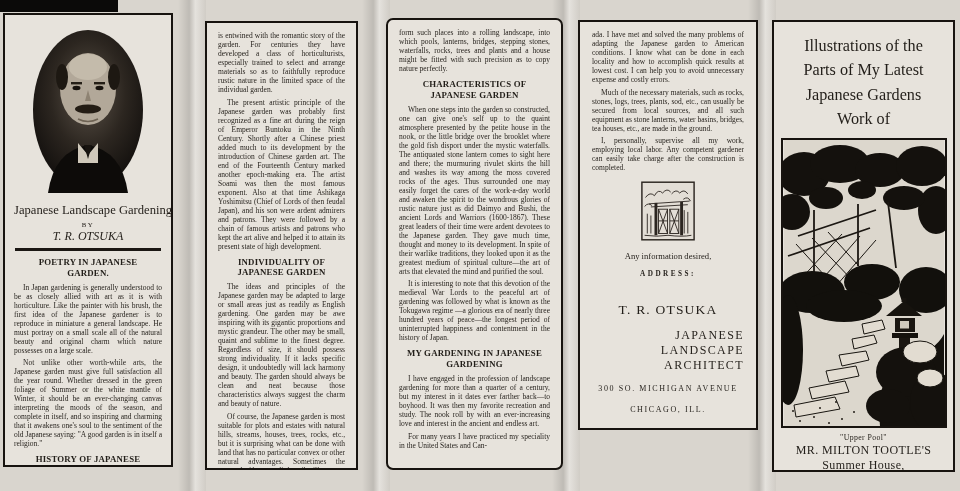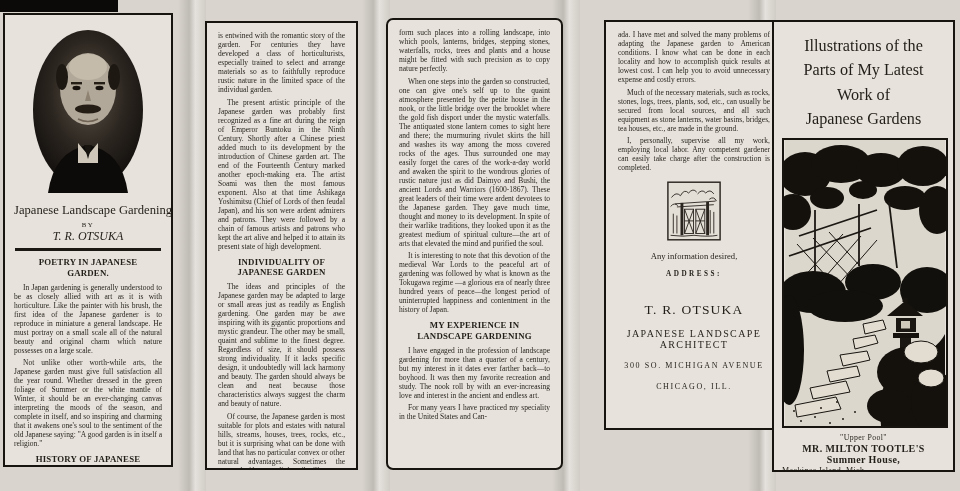--- a/index.html
+++ b/index.html
@@ -13,50 +13,50 @@
   .fold { position:absolute; top:0; bottom:0; width:28px; pointer-events:none;
     background:linear-gradient(90deg, rgba(0,0,0,0) 0%, rgba(0,0,0,0.12) 40%, rgba(255,255,255,0.30) 62%, rgba(0,0,0,0.04) 100%); }
 
   .panel {
     position:absolute; box-sizing:border-box; overflow:hidden;
     background:#e7e3dc; border:2px solid #17130f;
   }
   #p1 { left:3px;   top:13px; width:170px; height:454px; padding:4px 9px; }
   #p2 { left:205px; top:21px; width:153px; height:449px; padding:8px 11px; }
   #p3 { left:386px; top:18px; width:177px; height:452px; padding:8px 11px;border-radius:7px; }
-  #p4 { left:604px; top:20px; width:180px; height:410px; padding:8px 12px; }
-  #p5 { left:772px; top:20px; width:183px; height:452px; padding:8px 8px; }
+  #p4 { left:578px; top:20px; width:180px; height:410px; padding:8px 12px; }
+  #p5 { left:772px; top:20px; width:183px; height:452px; padding:8px 1px; }
 
   .p { font-size:7.5px; line-height:1.2; text-align:justify; margin:0 0 3.5px; text-indent:9px; }
   .cont { text-indent:0; }
   .h { font-weight:bold; text-align:center; font-size:8.8px; line-height:1.25;
        margin:6px 3px 4px; letter-spacing:0.2px; }
 
   
   .portrait { display:block; width:116px; height:166px; margin:8px auto 10px; }
   .p1-title { text-align:center; font-size:12.6px; margin:0 0 3px; white-space:nowrap; }
   .p1-by { text-align:center; font-size:6.8px; letter-spacing:1.5px; margin:0 0 1px; }
   .p1-author { text-align:center; font-style:italic; font-size:12px; margin:0 0 4px; }
   .rule { height:3px; background:#1b1713; margin:0 1px 5px; }
 
   
   .cut { display:block; width:54px; height:60px; margin:9px auto 10px; }
   .addr { text-align:center; }
   .addr-info  { font-size:8.6px; margin:6px 0 9px; }
   .addr-label { font-size:7.2px; font-weight:bold; letter-spacing:2.5px; margin:0 0 24px; }
   .addr-name  { font-size:13.5px; letter-spacing:1.2px; margin:0 0 10px; }
-  .addr-role  { font-size:10px; letter-spacing:1.4px; margin:0 0 10px; }
+  .addr-role  { font-size:12px; letter-spacing:1.4px; margin:0 0 10px;text-align:right; }
   .addr-street{ font-size:8px;  letter-spacing:1.6px; margin:11px 0 9px; }
   .addr-city  { font-size:8px;  letter-spacing:1.6px; margin:12px; }
 
   
   .p5-title { text-align:center; font-size:16.2px; line-height:1.5; margin:4px 0 0; }
   .photo { display:block; width:162px; height:286px; margin:7px auto 5px; border:2px solid #17130f; }
   .cap1 { text-align:center; font-size:7.8px; letter-spacing:0.4px; margin:2px 0 1px; }
-  .cap2 { text-align:center; font-size:10px;   letter-spacing:0.4px; margin:0 0 1px;font-weight:bold; }
+  .cap2 { text-align:center; font-size:12px;   letter-spacing:0.4px; margin:0 0 1px; }
   .cap3 { text-align:left; font-size:8px;   letter-spacing:0.4px; margin:0; }
 
   .scan-mark { position:absolute; left:0; top:0; width:118px; height:12px; background:#0b0a09; }
 </style>
 </head>
 <body>
 
 <div class="sheet">
 
   <div class="scan-mark"></div>
@@ -105,23 +105,24 @@
   <div class="panel" id="p2">
     <p class="p cont">is entwined with the romantic story of the garden.  For centuries they have developed a class of horticulturists, especially trained to select and arrange materials so as to faithfully reproduce rustic nature in the limited space of the individual garden.</p>
     <p class="p">The present artistic principle of the Japanese garden was probably first recognized as a fine art during the reign of Emperor Buntoku in the Ninth Century. Shortly after a Chinese priest added much to its development by the introduction of Chinese garden art.  The end of the Fourteenth Century marked another epoch-making era.  The artist Soami was then the most famous exponent.  Also at that time Ashikaga Yoshimitsu (Chief of Lords of then feudal Japan), and his son were ardent admirers and patrons. They were followed by a chain of famous artists and patrons who kept the art alive and helped it to attain its present state of high development.</p>
     <div class="h">INDIVIDUALITY OF JAPANESE GARDEN</div>
     <p class="p">The ideas and principles of the Japanese garden may be adapted to large or small areas just as readily as English gardening.  One garden may be awe inspiring with its gigantic proportions and mystic grandeur.  The other may be small, quaint and sublime to the finest degree. Regardless of size, it should possess strong individuality.  If it lacks specific design, it undoubtedly will lack harmony and beauty.  The garden should always be clean and neat because those characteristics always suggest the charm and beauty of nature.</p>
     <p class="p">Of course, the Japanese garden is most suitable for plots and estates with natural hills, streams, houses, trees, rocks, etc., but it is surprising what can be done with land that has no particular convex or other natural advantages.  Sometimes the removal of but very little soil will trans-</p>
   </div>
 
   <div class="panel" id="p3">
     <p class="p cont">form such places into a rolling landscape, into which pools, lanterns, bridges, stepping stones, waterfalls, rocks, trees and plants and a house might be fitted with such precision as to copy nature perfectly.</p>
+    <div class="h">CHARACTERISTICS OF JAPANESE GARDEN</div>
     <p class="p">When one steps into the garden so constructed, one can give one's self up to the quaint atmosphere presented by the petite house in the nook, or the little bridge over the brooklet where the gold fish disport under the mystic waterfalls.  The antiquated stone lantern comes to sight here and there; the murmuring rivulet skirts the hill and washes its way among the moss covered rocks of the ages.  Thus surrounded one may easily forget the cares of the work-a-day world and awaken the spirit to the wondrous glories of rustic nature just as did Daimyo and Bushi, the ancient Lords and Warriors (1600-1867).  These great leaders of their time were ardent devotees to the Japanese garden.  They gave much time, thought and money to its development.  In spite of their warlike traditions, they looked upon it as the greatest medium of spiritual culture—the art of arts that elevated the mind and purified the soul.</p>
     <p class="p">It is interesting to note that this devotion of the medieval War Lords to the peaceful art of gardening was followed by what is known as the Tokugawa regime —a glorious era of nearly three hundred years of peace—the longest period of uninterrupted happiness and contentment in the history of Japan.</p>
-    <div class="h">MY EXPERIENCE IN LANDSCAPE GARDENING</div>
+    <div class="h">MY GARDENING IN JAPANESE GARDENING</div>
     <p class="p">I have engaged in the profession of landscape gardening for more than a quarter of a century, but my interest in it dates ever farther back—to boyhood.  It was then my favorite recreation and study. The nook roll by with an ever-increasing love and interest in the ancient and endless art.</p>
     <p class="p">For many years I have practiced my speciality in the United States and Can-</p>
   </div>
 
   <div class="panel" id="p4">
     <p class="p cont">ada.  I have met and solved the many problems of adapting the Japanese garden to American conditions. I know what can be done in each locality and how to accomplish quick results at lowest cost. I can help you to avoid unnecessary expense and costly errors.</p>
     <p class="p">Much of the necessary materials, such as rocks, stones, logs, trees, plants, sod, etc., can usually be secured from local sources, and all such equipment as stone lanterns, water basins, bridges, tea houses, etc., are made in the ground.</p>
     <p class="p">I, personally, supervise all my work, employing local labor.  Any competent gardener can easily take charge after the construction is completed.</p>
     <svg class="cut" viewBox="0 0 60 66">
       <rect x="1" y="1" width="58" height="64" fill="#e3ded6" stroke="#2b2520" stroke-width="1.6"></rect>
@@ -155,22 +156,22 @@
       <div class="addr-role">JAPANESE LANDSCAPE ARCHITECT</div>
       <div class="addr-street">300 SO. MICHIGAN AVENUE</div>
       <div class="addr-city">CHICAGO, ILL.</div>
     </div>
   </div>
 
   <div class="panel" id="p5">
     <div class="p5-title">
       <div>Illustrations of the</div>
       <div>Parts of My Latest</div>
+      <div>Japanese Gardens</div>
       <div>Work of</div>
-      <div>Japanese Gardens</div>
     </div>
     <svg class="photo" viewBox="0 0 160 286">
       <rect width="160" height="286" fill="#dcd7cd"></rect>
       <g fill="#14110d">
         <ellipse cx="20" cy="34" rx="26" ry="22"></ellipse>
           <ellipse cx="56" cy="24" rx="30" ry="19"></ellipse>
         <ellipse cx="96" cy="30" rx="25" ry="17"></ellipse>
           <ellipse cx="138" cy="26" rx="26" ry="20"></ellipse>
         <ellipse cx="8" cy="72" rx="18" ry="18"></ellipse>
           <ellipse cx="152" cy="70" rx="18" ry="24"></ellipse>

